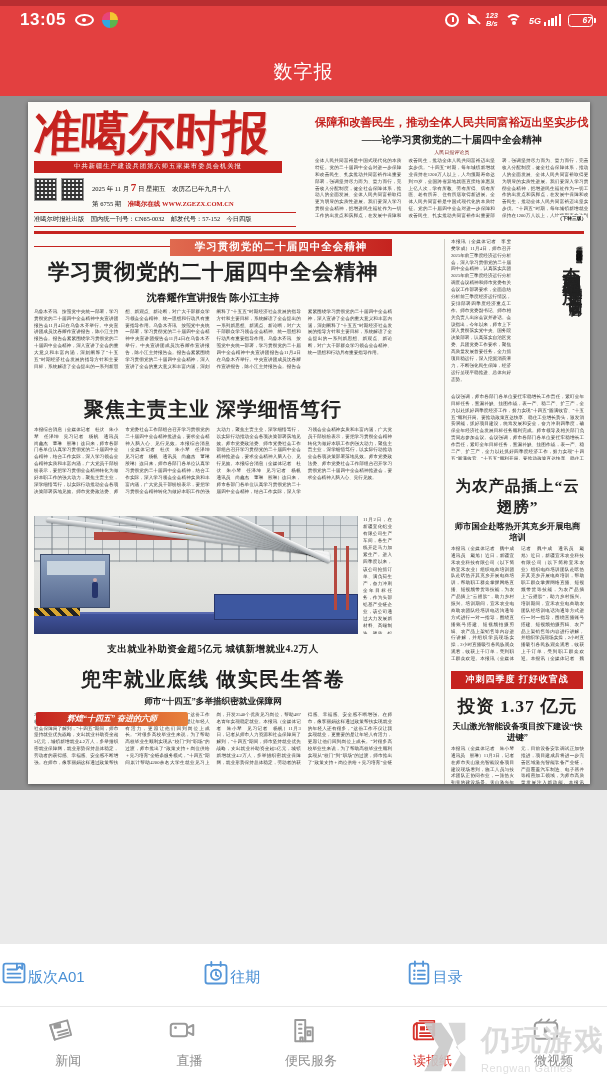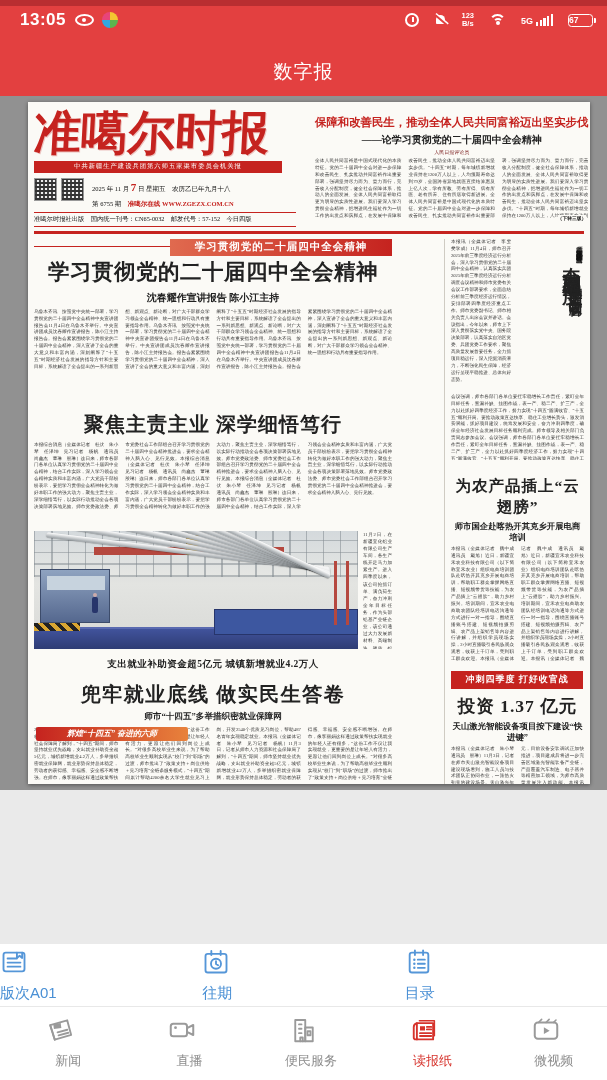--- a/index.html
+++ b/index.html
@@ -9,37 +9,37 @@
 
   
   .status-bar { position:relative; height:48px; background:#E34040; }
   .status-bar::before { content:""; position:absolute; top:0; left:0; right:0; height:6px; background:#B92E31; }
   .sb-row { position:absolute; top:10px; left:0; right:0; display:flex; align-items:center; padding:0 14px 0 20px; color:#fff; }
   .sb-time { font-size:17px; font-weight:bold; letter-spacing:.5px; }
   .eye-icon { width:19px; height:12px; border:2px solid #fff; border-radius:50%; margin-left:9px; position:relative; }
   .eye-icon::after { content:""; position:absolute; left:50%; top:50%; width:4px; height:4px; margin:-2px 0 0 -2px; background:#fff; border-radius:50%; }
   .swirl-icon { width:16px; height:16px; border-radius:50%; margin-left:8px;
     background:conic-gradient(#F4C531 0 25%, #5BB54E 25% 50%, #31A8E0 50% 75%, #E8447A 75% 100%); }
-  .sb-right { margin-left:auto; display:flex; align-items:center; gap:15px; }
+  .sb-right { margin-left:auto; display:flex; align-items:center; gap:7px;font-style:italic; }
   .alarm-icon { width:14px; height:14px; border:2px solid #fff; border-radius:50%; position:relative; }
   .alarm-icon::after { content:""; position:absolute; left:5px; top:2px; width:2px; height:5px; background:#fff; }
   .bellmute-icon { width:13px; height:13px; position:relative; }
   .bellmute-icon::before { content:""; position:absolute; left:2px; top:1px; width:9px; height:9px; background:#fff; border-radius:5px 5px 1px 1px; }
   .bellmute-icon::after { content:""; position:absolute; left:-1px; top:5px; width:16px; height:2px; background:#E34040; box-shadow:0 -1.5px 0 #fff; transform:rotate(40deg); }
   .sb-speed { font-size:7.5px; font-weight:bold; line-height:8px; text-align:center; }
   .wifi-icon { width:17px; height:13px; position:relative; }
   .wifi-icon i { position:absolute; border:2px solid #fff; border-color:#fff transparent transparent transparent; border-radius:50%; }
   .wifi-icon i:nth-child(1){ left:0; top:0; width:17px; height:17px; }
   .wifi-icon i:nth-child(2){ left:3.5px; top:4px; width:10px; height:10px; }
   .wifi-icon i:nth-child(3){ left:6.5px; top:7.5px; width:4px; height:4px; border-radius:50%; background:#fff; border:none; }
   .sig-wrap { display:flex; align-items:flex-end; gap:1px; }
   .sig-5g { font-size:9px; font-weight:bold; margin-right:2px; line-height:9px; }
   .bars { display:flex; align-items:flex-end; gap:1.5px; height:12px; }
   .bars i { width:2.2px; background:#fff; display:block; }
-  .battery { width:25px; height:13px; border:1.5px solid #fff; border-radius:3.5px; font-size:8.5px; font-weight:bold; color:#fff; display:flex; align-items:center; justify-content:flex-start; position:relative; }
+  .battery { width:25px; height:13px; border:1.5px solid #fff; border-radius:3.5px; font-size:8.5px; font-weight:bold; color:#fff; display:flex; align-items:center; justify-content:flex-end; position:relative; }
   .battery::after { content:""; position:absolute; right:-4px; top:3.5px; width:2px; height:5px; background:#fff; border-radius:0 1px 1px 0; }
   .app-header { height:48px; background:#E34040; display:flex; align-items:center; justify-content:center; }
   .app-title { color:#fff; font-size:19px; letter-spacing:1px; }
 
   
   .viewer { position:relative; height:694px; background:#919191; }
   .np-page { position:absolute; left:28px; top:6px; width:562px; height:682px; background:#FBFAF6; box-shadow:0 1px 4px rgba(0,0,0,.45); padding:7px 6px 0 6px; overflow:hidden; color:#222; }
   .np-page, .np-page * { font-family:"Liberation Serif","DejaVu Serif",serif; }
 
   
@@ -69,21 +69,21 @@
   .col-left { width:358px; flex:none; }
   .col-right { flex:1; margin-left:6px; padding-left:6px; border-left:1px solid #CFCBC2; position:relative; }
 
   .banner-row { position:relative; height:16px; }
   .banner-row::before { content:""; position:absolute; left:0; top:7px; width:140px; height:1.5px; background:#C5231F; }
   .banner { position:absolute; right:0; top:0; width:222px; background:linear-gradient(90deg,#E06A4F,#C5231F); color:#fff; font-size:10.5px; font-weight:bold; text-align:center; padding:1.5px 0; letter-spacing:1px; }
   .h1 { font-size:21.5px; font-weight:bold; text-align:center; line-height:1.3; margin-top:4px; letter-spacing:.5px; }
   .byline { font-size:10px; font-weight:bold; text-align:center; margin-top:4px; }
   .body-4col { margin-top:4px; column-count:4; column-gap:7px; font-size:4.6px; line-height:1.5; text-align:justify; overflow:hidden; color:#333; position:relative; }
   .b1 { height:78px; }
-  .h2 { font-size:20px; font-weight:bold; text-align:center; margin-top:24px; letter-spacing:1px; }
+  .h2 { font-size:20px; font-weight:bold; text-align:center; margin-top:9px; letter-spacing:1px; }
   .sub { font-size:8.6px; font-weight:bold; text-align:center; margin-top:3px; }
   .b2 { height:84px; }
 
   
   .photo-row { display:flex; margin-top:5px; }
   .photo { width:324px; height:118px; flex:none; position:relative; overflow:hidden; background:linear-gradient(#CBD0D3 0%,#E3E4E1 45%,#D8D9D6 100%); }
   .ph-truss { position:absolute; left:0; top:0; right:0; height:46px;
      background:
        repeating-linear-gradient(90deg,rgba(130,138,144,.55) 0 1.5px,transparent 1.5px 17px),
        repeating-linear-gradient(0deg,rgba(130,138,144,.5) 0 1.5px,transparent 1.5px 12px),
@@ -132,21 +132,21 @@
   .sub-r { font-size:8.4px; font-weight:bold; text-align:center; margin-top:3px; }
   .body-2col { margin-top:3px; column-count:2; column-gap:7px; font-size:4.6px; line-height:1.5; text-align:justify; color:#333; overflow:hidden; }
   .b4 { height:118px; }
   .badge-red { margin-top:7px; width:132px; background:#C5231F; color:#fff; font-size:9px; font-weight:bold; text-align:center; padding:2.5px 0; letter-spacing:1px; }
   .h5 { font-size:17.5px; font-weight:bold; text-align:center; margin-top:5px; letter-spacing:1px; }
   .b5 { height:56px; }
 
   
   .gray-gap { height:154px; background:#EAEAEA; }
   .subnav { height:62px; background:#fff; display:flex; align-items:center; }
-  .subnav-item { flex:1; display:flex; flex-direction:column; align-items:flex-start; cursor:pointer; }
+  .subnav-item { flex:1; display:flex; flex-direction:row; align-items:center; cursor:pointer; }
   .subnav-item svg { width:28px; height:28px; }
   .subnav-label { margin-top:4px; font-size:15px; color:#4A90D5; }
   .tabbar { height:74px; background:#fff; border-top:1px solid #E8E8E8; display:flex; }
   .tab-item { flex:1; display:flex; flex-direction:column; align-items:center; padding-top:8px; cursor:pointer; }
   .tab-item svg { width:30px; height:30px; }
   .tab-label { margin-top:3px; font-size:13px; color:#8C8C8C;margin-left:15px; }
   .tab-item.active .tab-label { color:#D6332C; }
 
   
   .watermark { position:absolute; right:2px; bottom:4px; display:flex; align-items:center; z-index:5; pointer-events:none; opacity:.9; }
@@ -409,14 +409,26 @@
         <svg viewBox="0 0 24 24" fill="none" stroke="#9A9A9A" stroke-width="1.6" stroke-linecap="round" stroke-linejoin="round">
           <rect x="3" y="6" width="18" height="13" rx="2.5"></rect>
           <path d="M6 6l2.5-2.5M12 6l2.5-2.5M18 6l2-2" stroke-width="1.3"></path>
           <path d="M10.3 9.8l4.6 2.7-4.6 2.7z" fill="#9A9A9A" stroke="none"></path>
         </svg>
       </span>
       <span class="tab-label">微视频</span>
     </div>
   </div>
 
+  <div class="watermark">
+    <span class="wm-logo">
+      <svg viewBox="0 0 48 48" fill="#C9C9C9">
+        <path d="M6 4h14l10 14L20 44H6l12-20z"></path>
+        <path d="M26 4h14v14l-8 6 8 8v12H28l8-14z" fill="#D4D4D4"></path>
+      </svg>
+    </span>
+    <span class="wm-text">
+      <div class="wm-cn">仍玩游戏</div>
+      <div class="wm-en">Rengwan Games</div>
+    </span>
+  </div>
 
 </div>
 
 </body></html>

